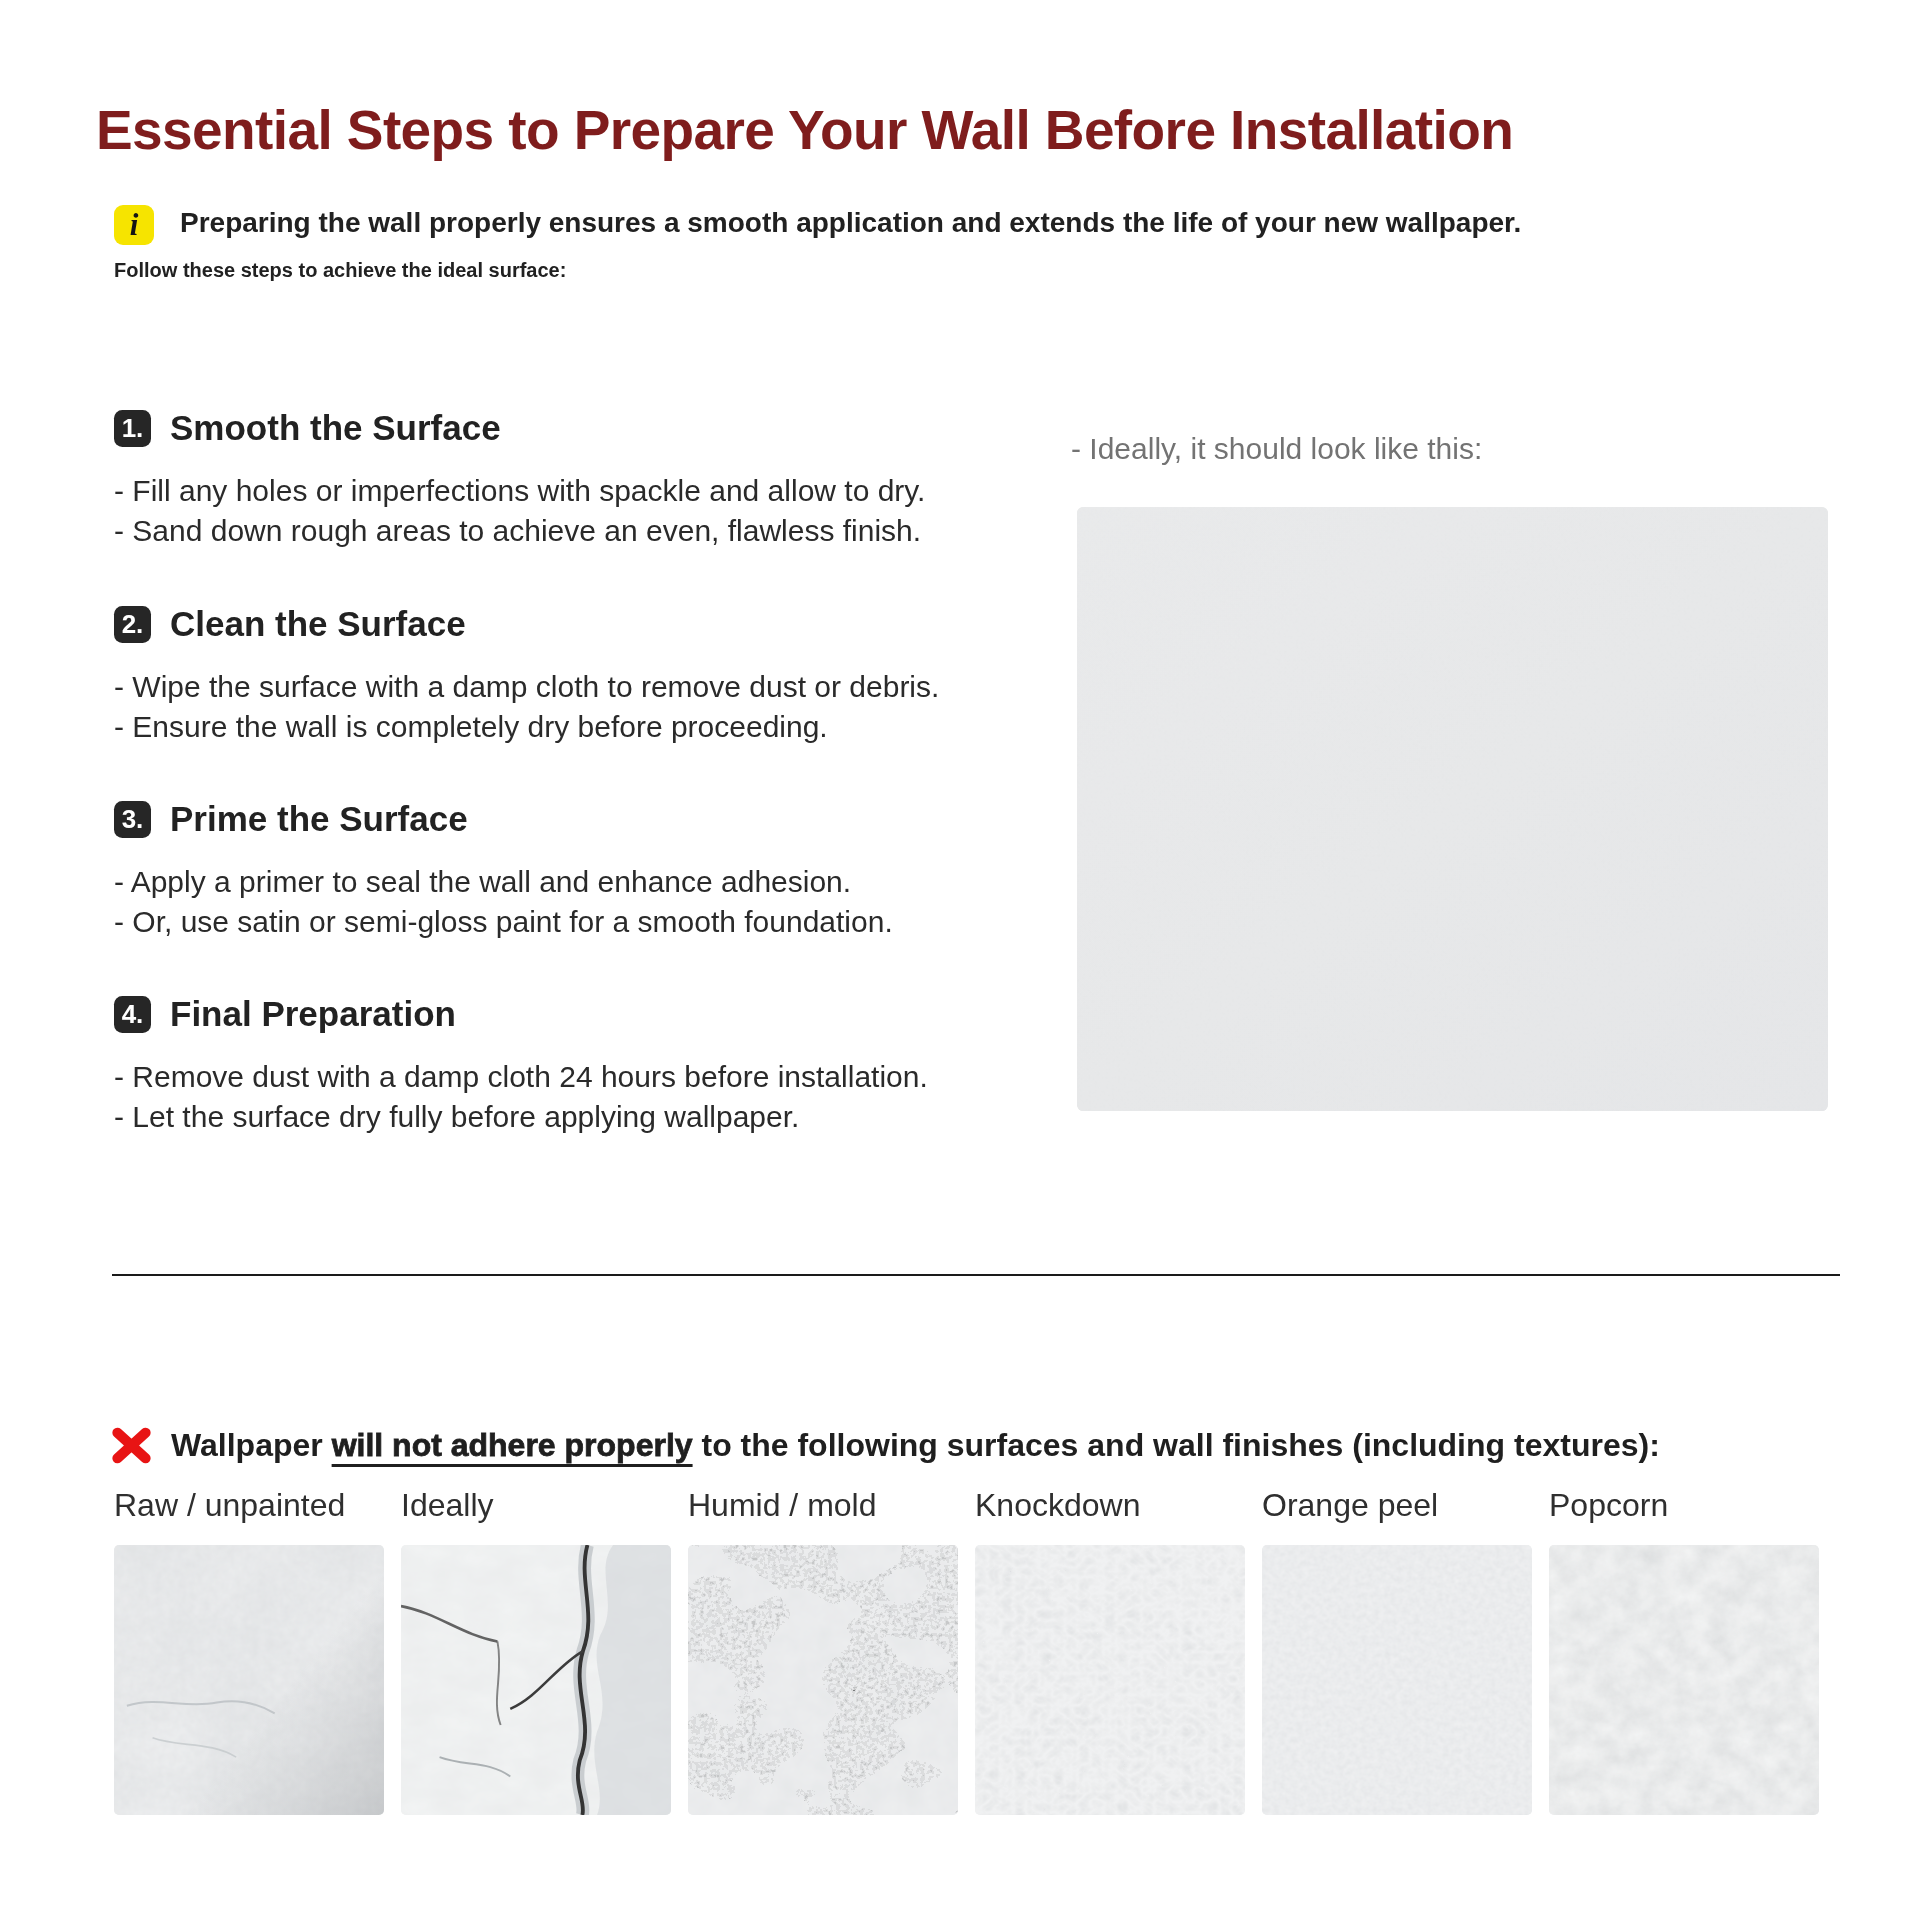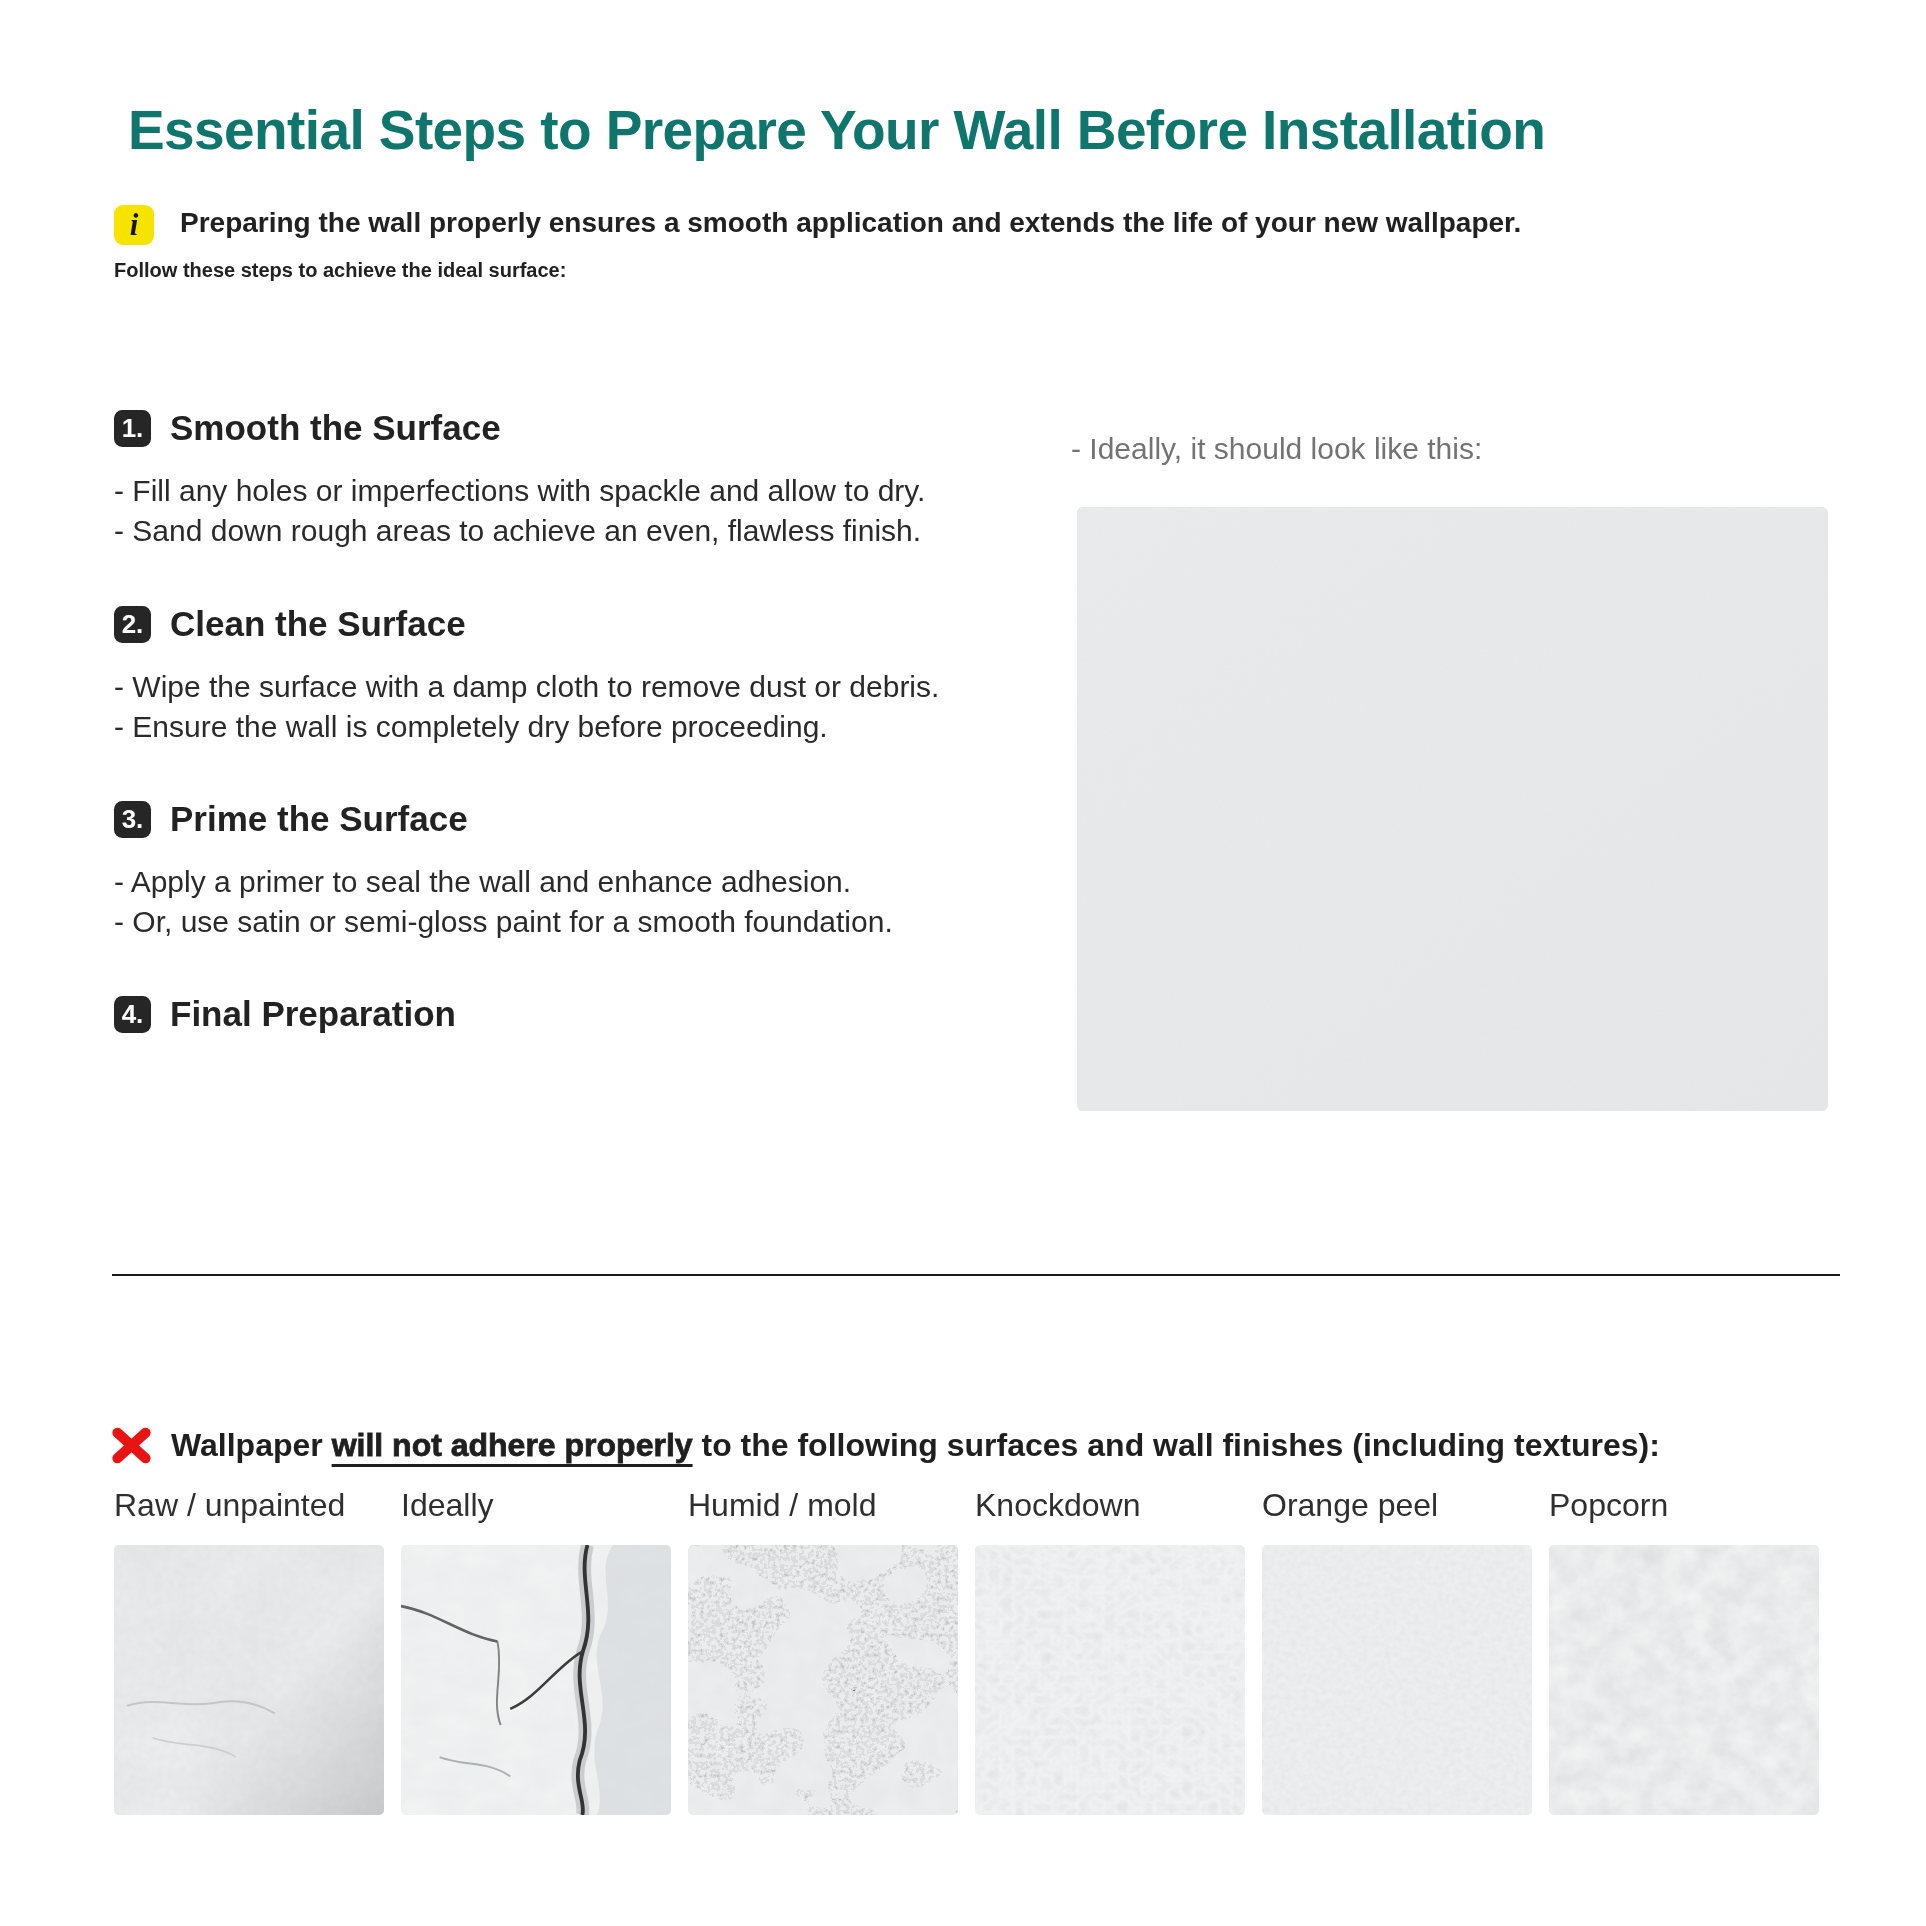--- a/index.html
+++ b/index.html
@@ -4,21 +4,21 @@
 <style>
   html,body{margin:0;padding:0;}
   body{
     width:1926px;height:1926px;background:#ffffff;position:relative;
     font-family:"Liberation Sans", sans-serif;color:#222;overflow:hidden;
   }
   .abs{position:absolute;}
 
   
   .page-title{
-    left:128px;top:98px;font-size:55px;font-weight:700;color:#0f766e;
+    left:96px;top:98px;font-size:55px;font-weight:700;color:#7f1d1d;
     letter-spacing:-0.6px;white-space:nowrap;text-align:center;
   }
 
   
   .intro-row1{left:114px;top:202px;display:flex;align-items:flex-start;}
   .info-badge{
     width:40px;height:40px;border-radius:9px;background:#f6e400;flex:0 0 auto;
     display:flex;align-items:center;justify-content:center;margin-top:2.6px;
     font-family:"Liberation Serif", serif;font-style:italic;font-weight:700;
     font-size:31px;color:#141414;
@@ -111,20 +111,24 @@
   <div class="step-bullets">
     <div>- Apply a primer to seal the wall and enhance adhesion.</div>
     <div>- Or, use satin or semi-gloss paint for a smooth foundation.</div>
   </div>
 </div>
 
 <div class="abs step step-4">
   <div class="step-head">
     <span class="step-badge">4.</span>
     <span class="step-title">Final Preparation</span>
+  </div>
+  <div class="step-bullets">
+    <div>- Remove dust with a damp cloth 24 hours before installation.</div>
+    <div>- Let the surface dry fully before applying wallpaper.</div>
   </div>
 </div>
 
 <div class="abs success">
   <div class="success-sub">- Ideally, it should look like this:</div>
 </div>
 
 <div class="abs wall-image">
   <svg viewBox="0 0 1170 940" preserveAspectRatio="none">
     <defs>

